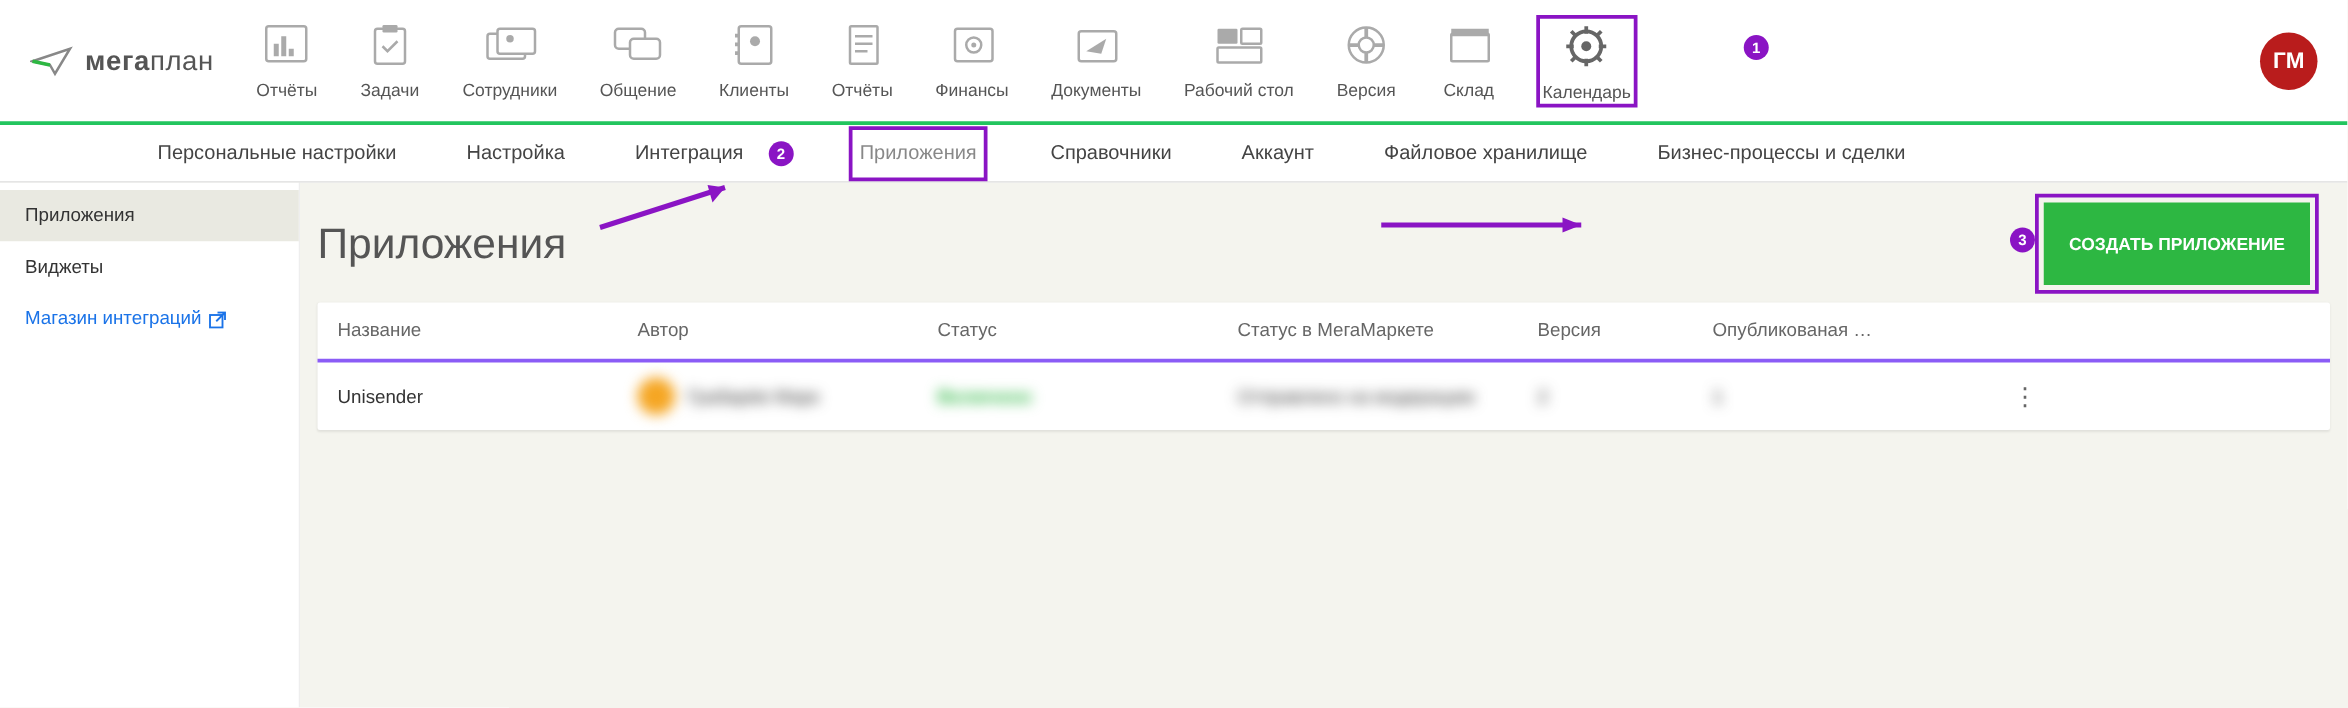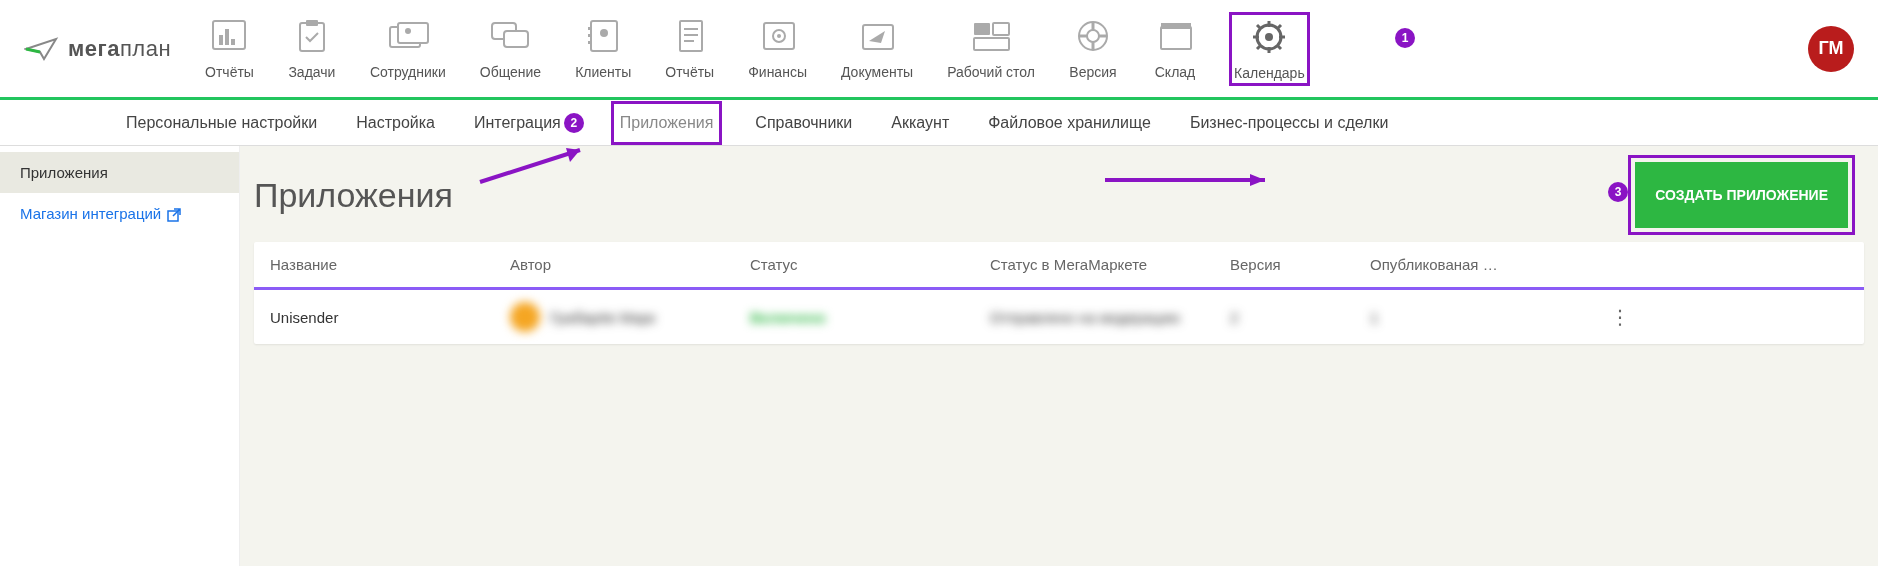--- a/index.html
+++ b/index.html
@@ -10,21 +10,21 @@
 .logo-text b{font-weight:700}
 .nav{display:flex;gap:26px;flex:1;justify-content:flex-start}
 .nav-item{display:flex;flex-direction:column;align-items:center;gap:8px;cursor:pointer;position:relative;padding:4px}
 .nav-icon{width:48px;height:40px;display:flex;align-items:center;justify-content:center;color:#a0a0a0}
 .nav-label{font-size:14px;color:#555}
 .nav-item.highlighted{border:3px solid #8a14c4;padding:2px}
 .topbar-right{display:flex;align-items:center;gap:24px;margin-left:auto}
 .avatar{width:46px;height:46px;border-radius:50%;background:#b91c1c;color:#fff;display:flex;align-items:center;justify-content:center;font-size:18px;font-weight:700}
 .callout{width:20px;height:20px;border-radius:50%;background:#8a14c4;color:#fff;font-size:12px;display:flex;align-items:center;justify-content:center;font-weight:700}
 .callout.c1{position:absolute;top:28px;left:1395px}
-.subnav{display:flex;align-items:center;height:46px;border-bottom:1px solid #ddd;padding-left:120px;gap:27px;position:relative}
+.subnav{display:flex;align-items:center;height:46px;border-bottom:1px solid #ddd;padding-left:120px;gap:44px;position:relative}
 .subnav-item{font-size:16px;color:#444;cursor:pointer;padding:10px 6px}
 .subnav-item.boxed{border:3px solid #8a14c4;color:#888}
 .callout.c2{margin-left:-30px}
 .body-area{display:flex;background:#f4f4ee;min-height:420px}
 .sidebar{width:240px;background:#fff;border-right:1px solid #eee;padding-top:6px}
 .sidebar-item{padding:12px 20px;font-size:15px;color:#333;cursor:pointer}
 .sidebar-item.active{background:#e9e9e1}
 .sidebar-item.link{color:#1a73e8;display:flex;align-items:flex-end;gap:6px}
 .main{flex:1;padding:10px 0 30px 0;position:relative}
 .page-head{display:flex;align-items:center;justify-content:space-between;padding:6px 30px 14px 14px}
@@ -204,20 +204,21 @@
   <span class="subnav-item boxed">Приложения</span>
   <span class="subnav-item">Справочники</span>
   <span class="subnav-item">Аккаунт</span>
   <span class="subnav-item">Файловое хранилище</span>
   <span class="subnav-item">Бизнес-процессы и сделки</span>
 </div>
 
 <div class="body-area">
   <div class="sidebar">
     <div class="sidebar-item active">Приложения</div>
+    <div class="sidebar-item">Виджеты</div>
     <div class="sidebar-item link">
       <span>Магазин интеграций</span>
       <span class="ext-icon">
           <svg width="14" height="14">
             <rect x="1" y="3" width="10" height="10" fill="none" stroke="#1a73e8" stroke-width="1.5"></rect>
             <path d="M7 1 h6 v6 M13 1 L6 8" fill="none" stroke="#1a73e8" stroke-width="1.5"></path>
           </svg>
         </span>
     </div>
   </div>

